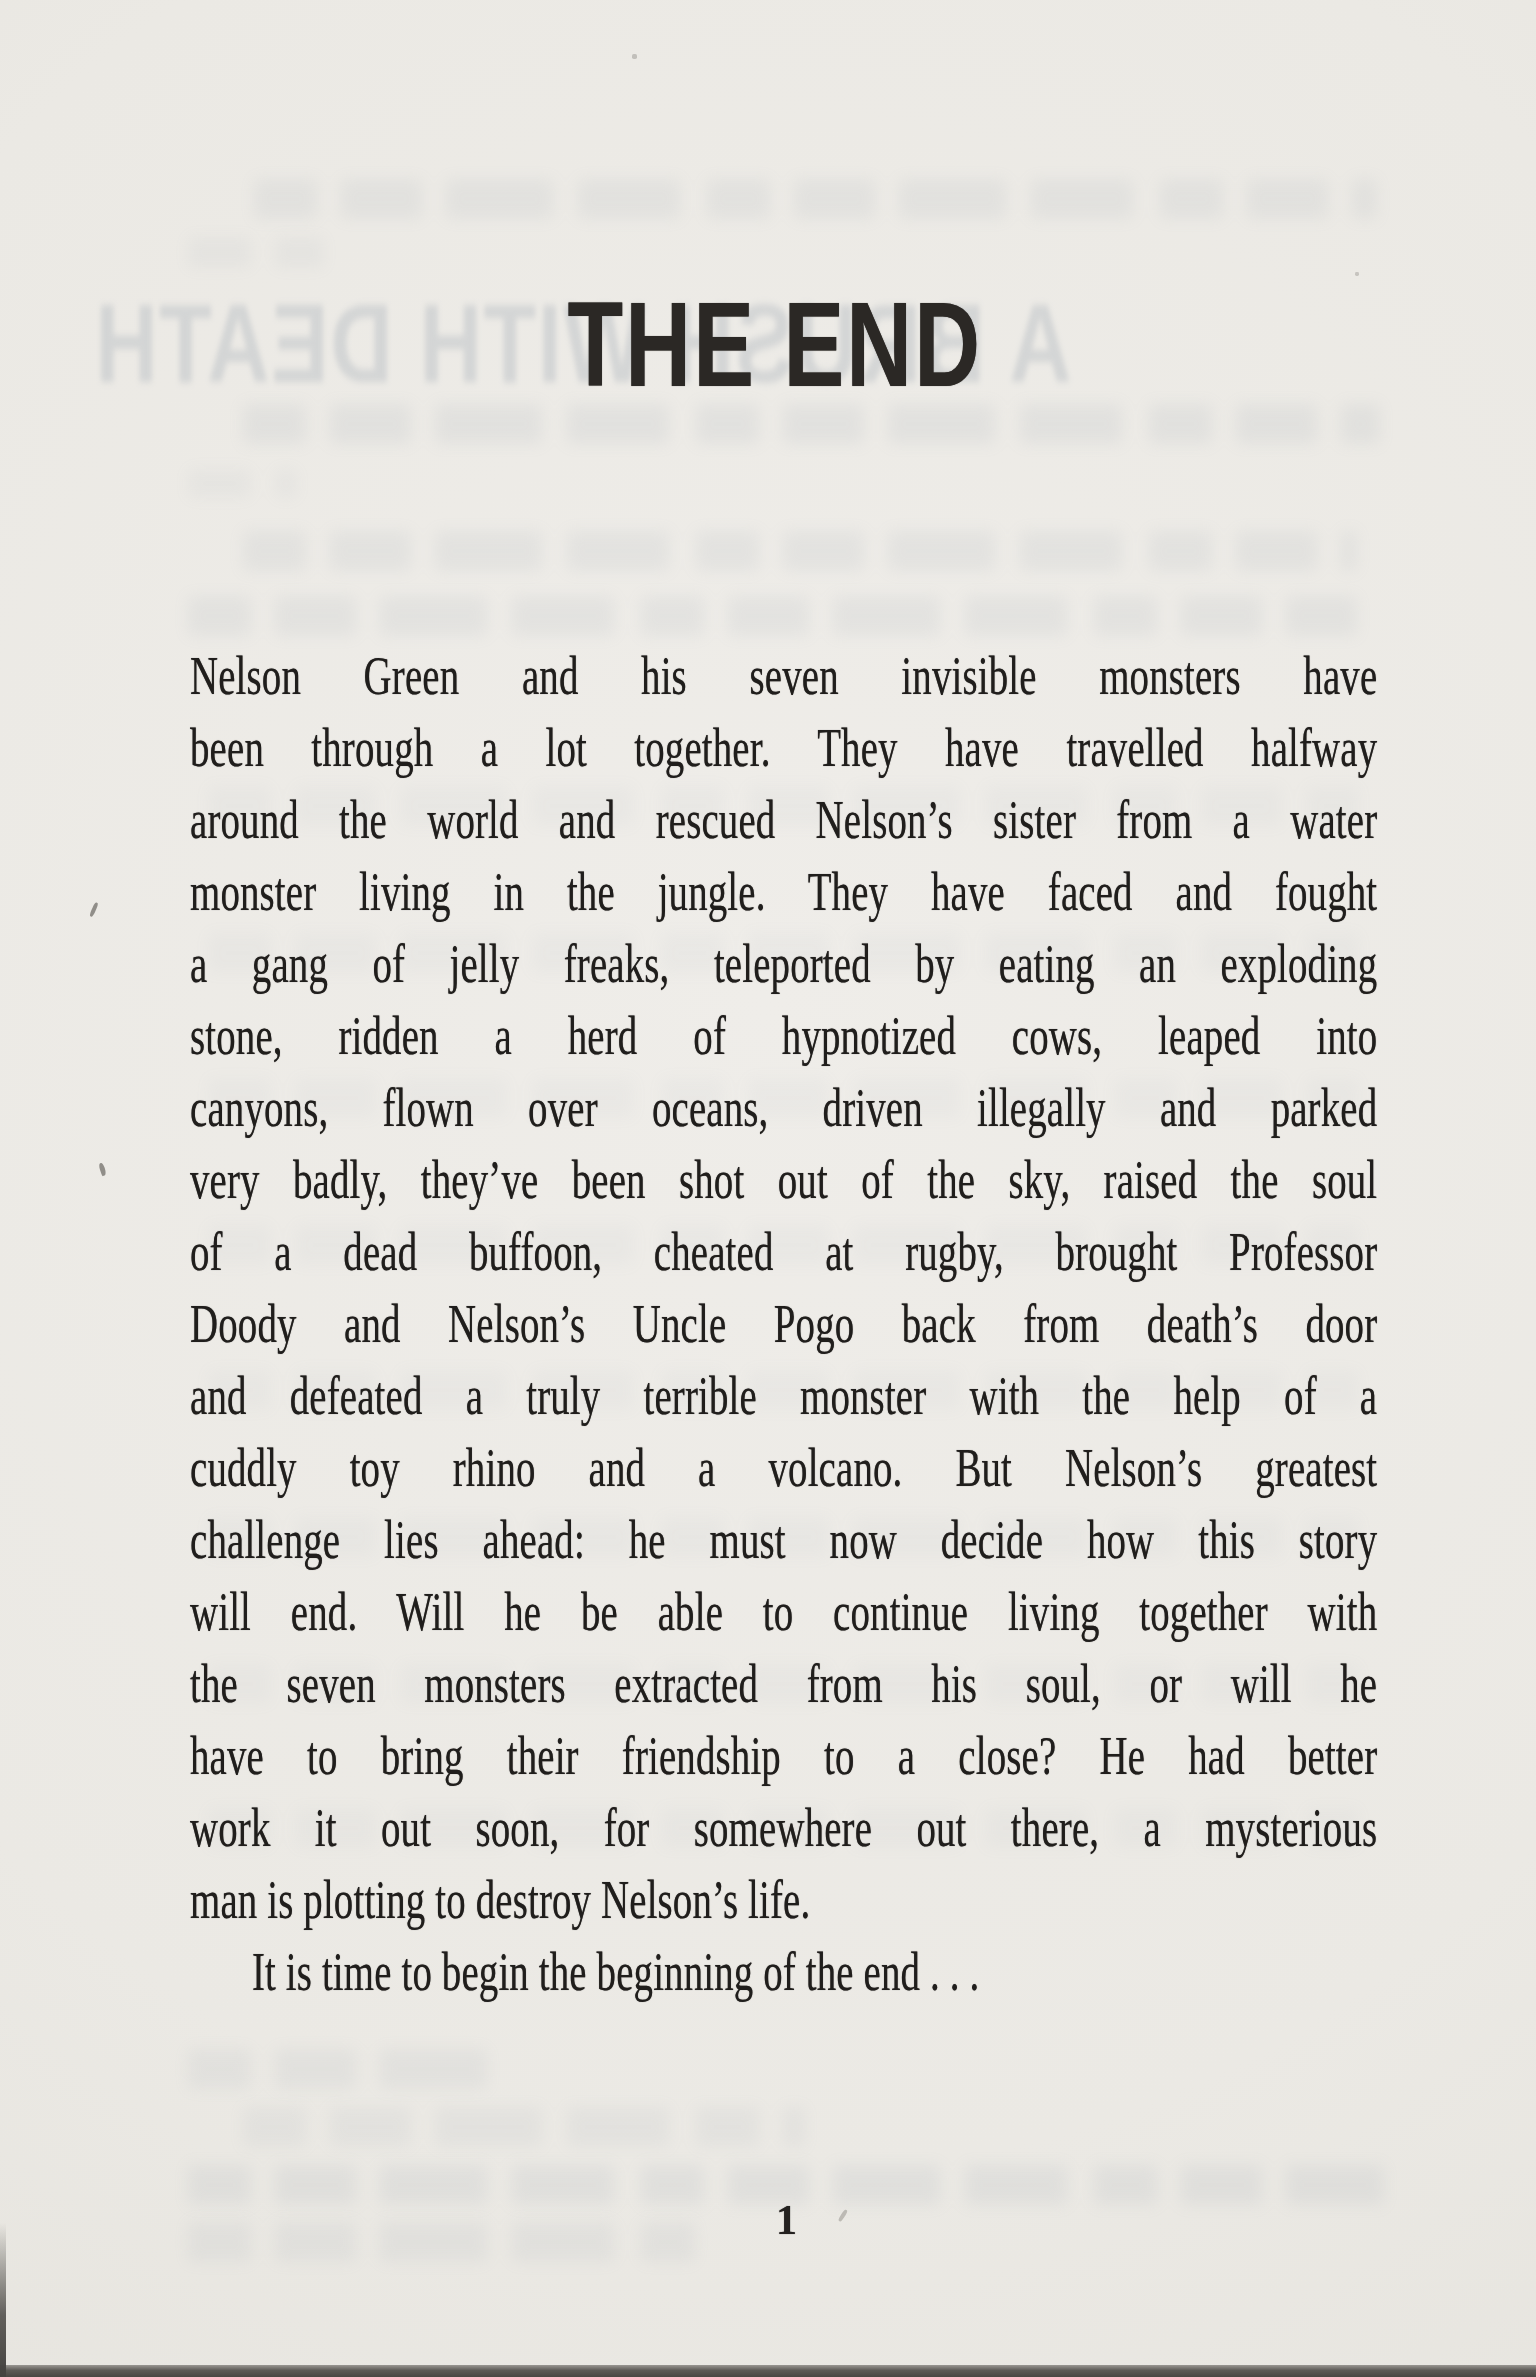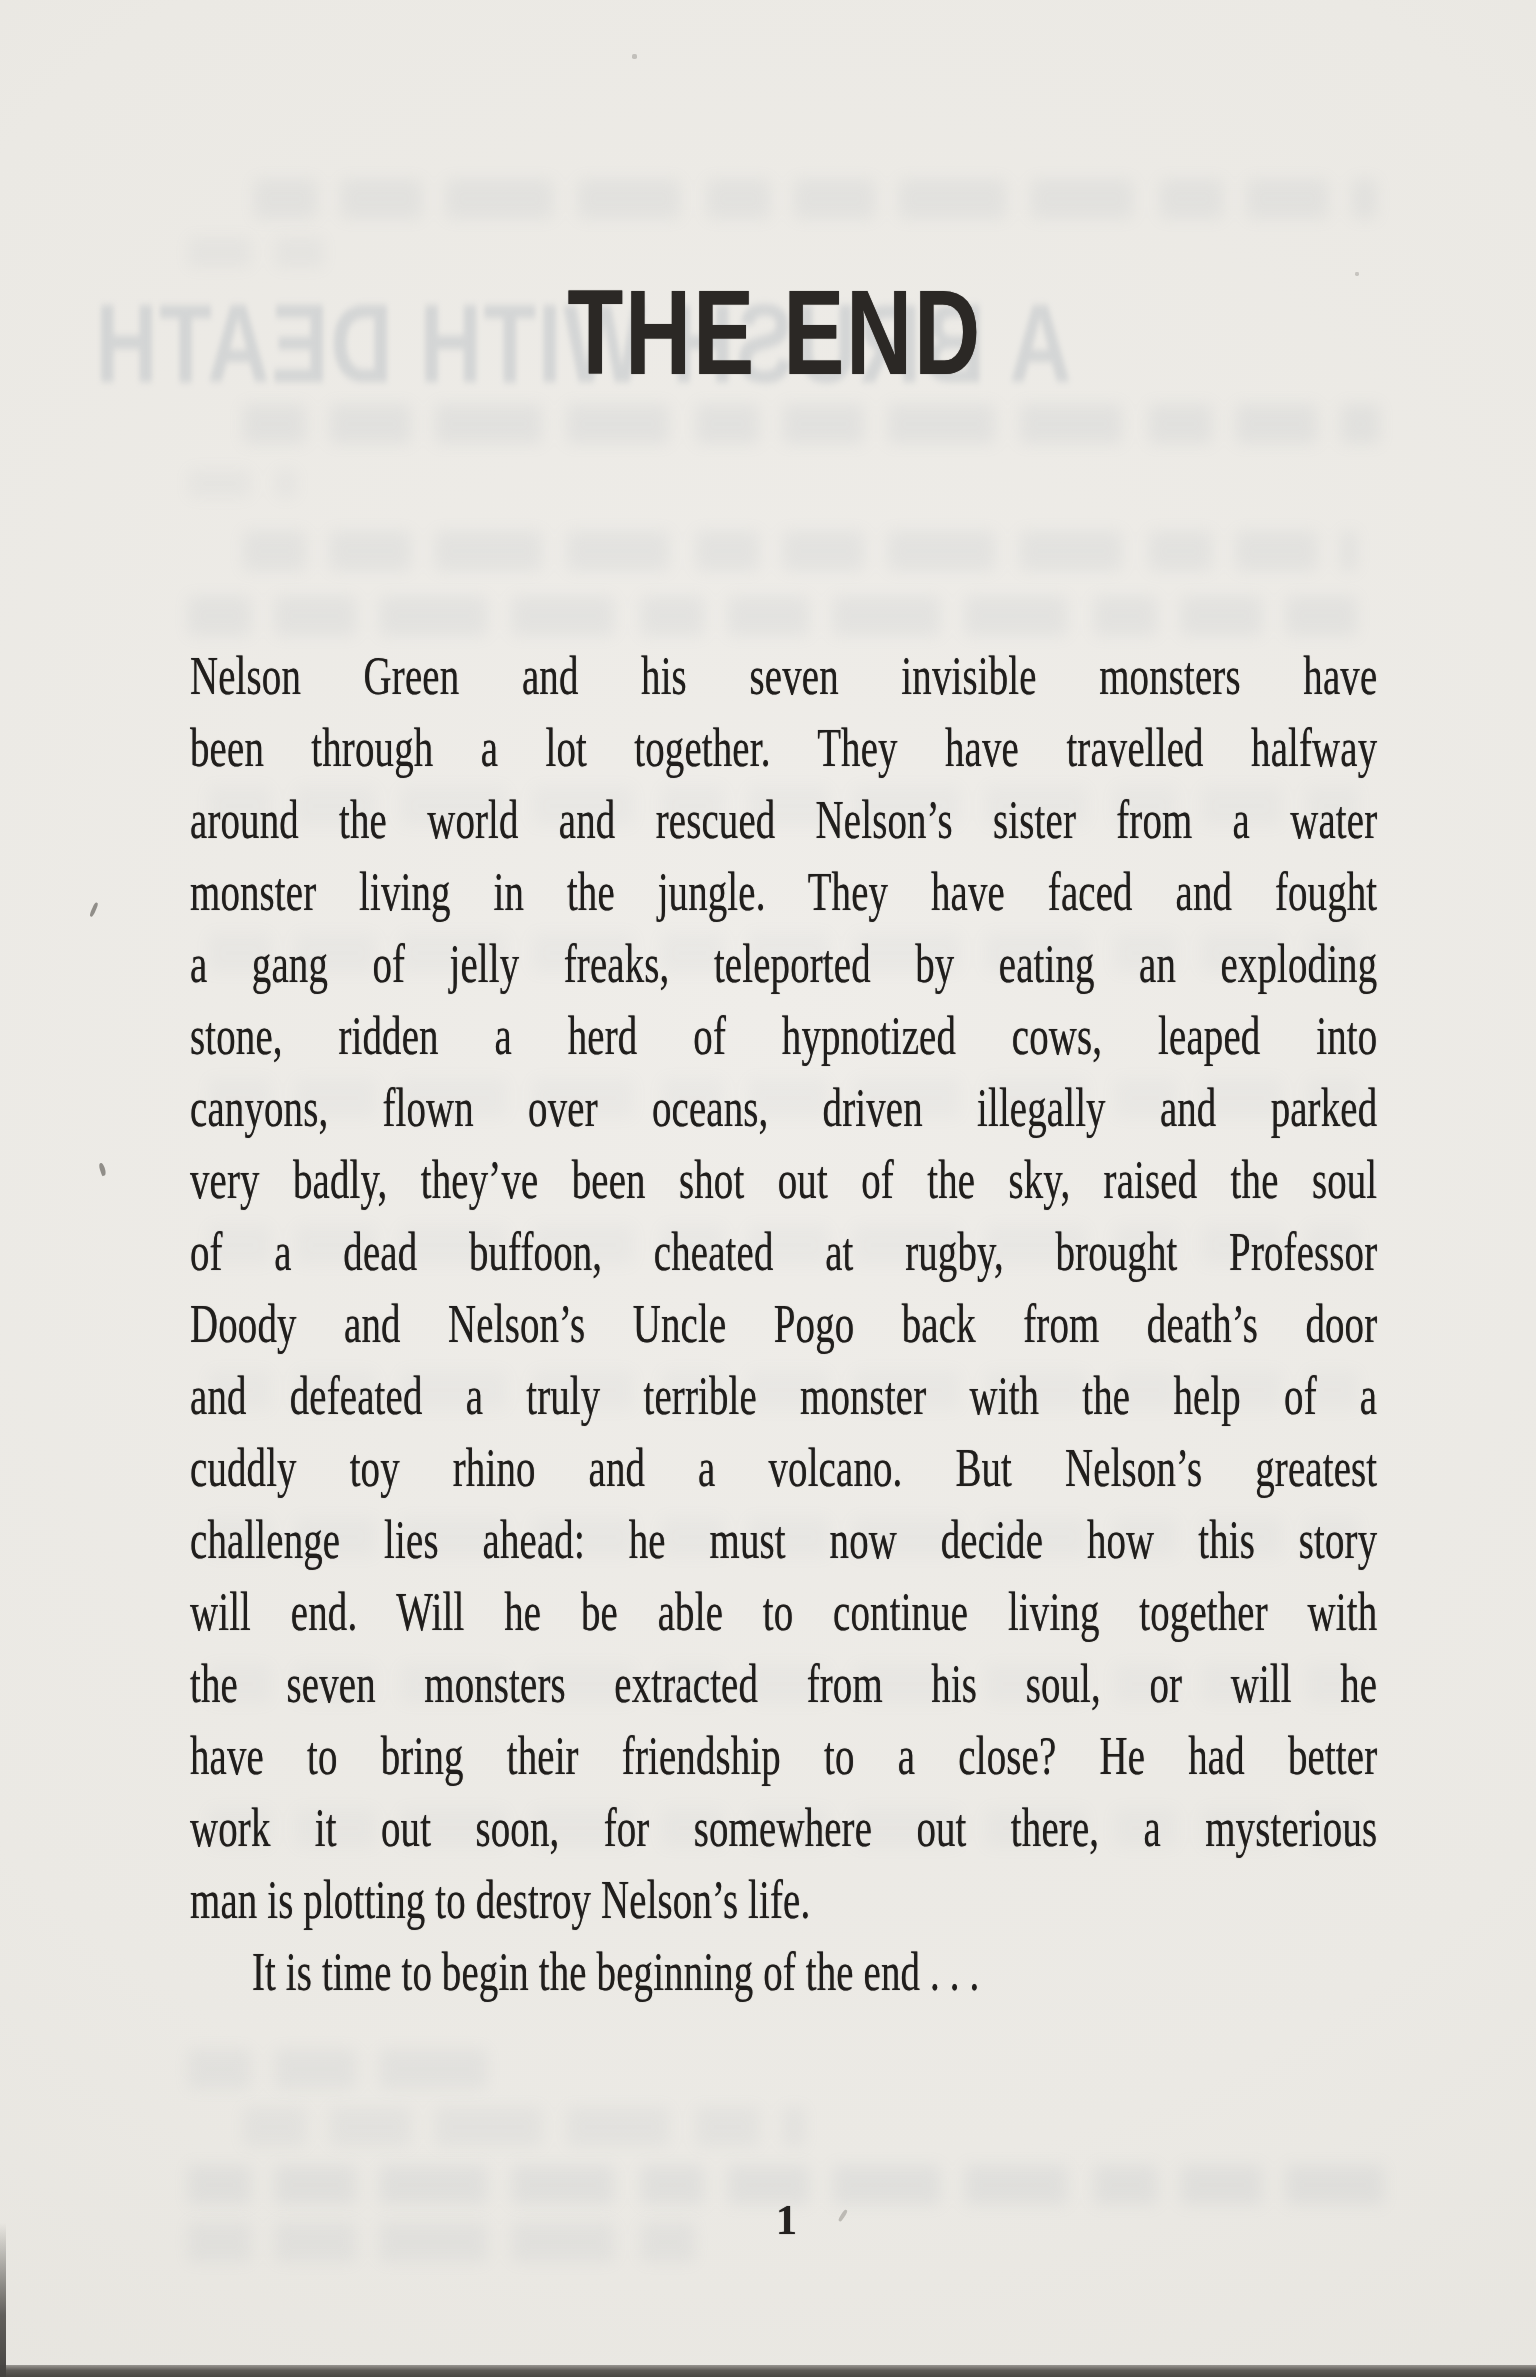--- a/index.html
+++ b/index.html
@@ -51,21 +51,21 @@
     transform-origin: 50% 50%;
     filter: blur(3.6px);
   }
 
   
   .title {
     position: absolute;
     top: 274px;
     left: 12.7px;
     right: 0;
-    margin: 0;
+    margin: 12px;
     text-align: center;
     font-family: "Liberation Sans", "DejaVu Sans", sans-serif;
     font-weight: 700;
     font-size: 120px;
     line-height: 116px;
     letter-spacing: 2.7px;
     color: #2b2825;
     white-space: nowrap;
   }
   .title .squeeze {

